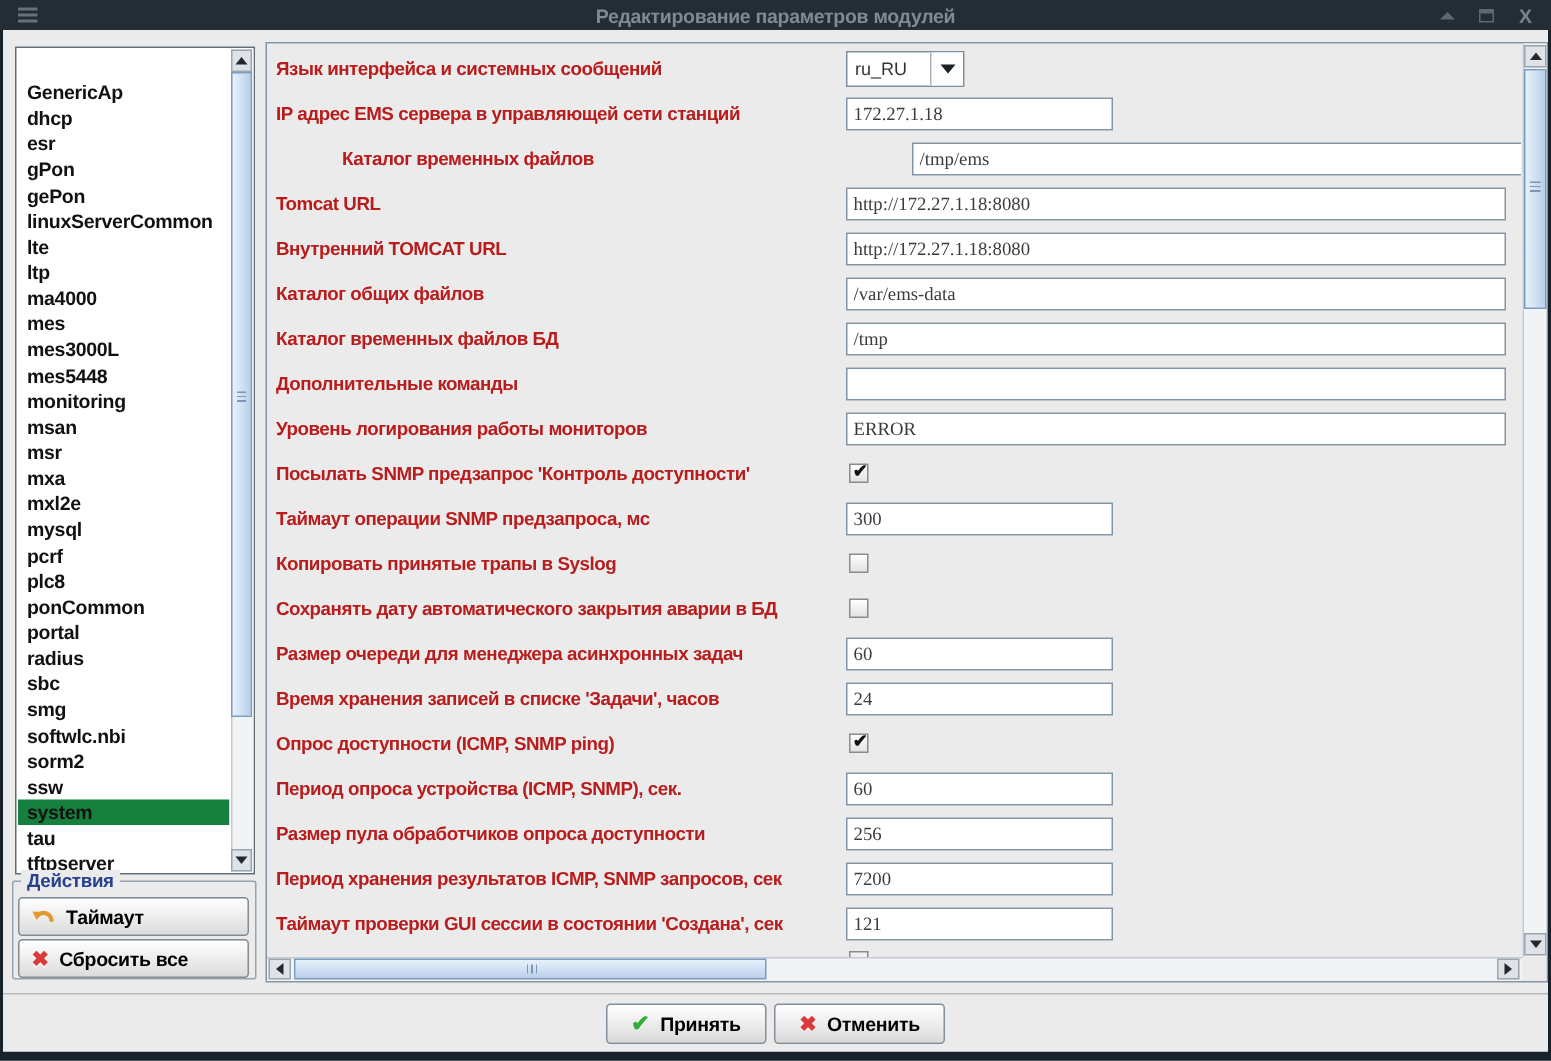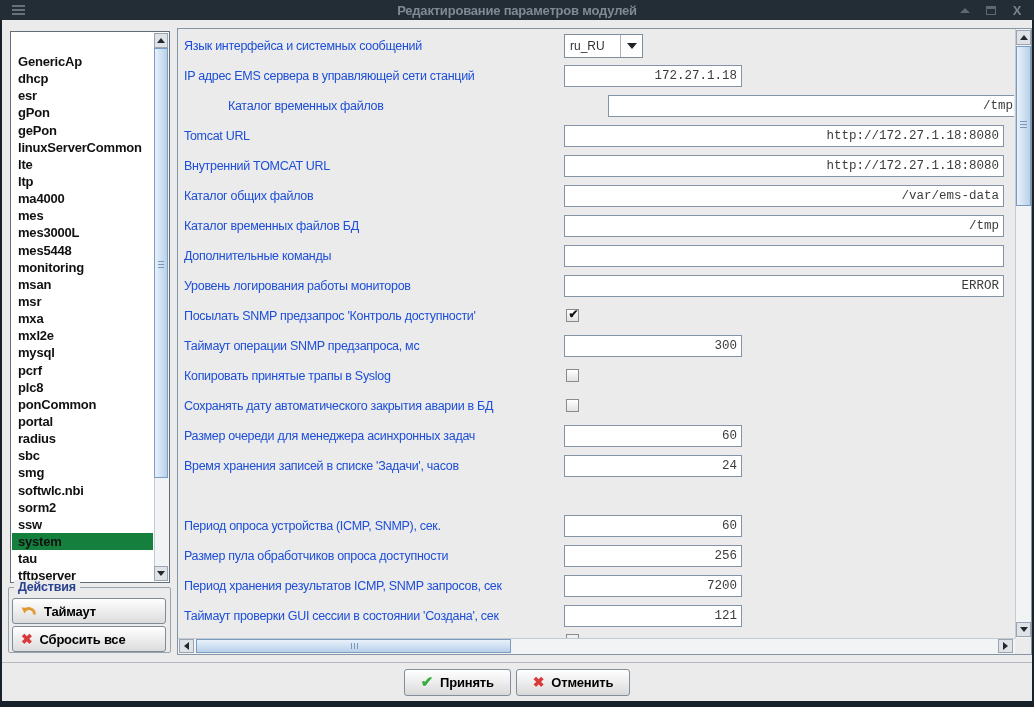--- a/index.html
+++ b/index.html
@@ -81,26 +81,26 @@
   .checkicon{color:#35ad3c;font-size:15px;font-weight:bold;text-shadow:0 1px 0 rgba(255,255,255,.6);}
   
   .form-panel{
     position:absolute;left:175px;top:8px;width:855px;height:627px;
     border:1px solid #8595a5;background:#ebebeb;
   }
   .form-view{position:absolute;left:0;top:0;width:836px;height:609px;overflow:hidden;}
   .form-row{position:absolute;left:0;width:100%;height:30px;}
   .form-label{
     position:absolute;left:6px;top:50%;transform:translateY(-50%);
-    font-size:12.5px;font-weight:normal;color:#1d4ed8;letter-spacing:-0.3px;white-space:nowrap;
+    font-size:12.5px;font-weight:bold;color:#b91c1c;letter-spacing:-0.3px;white-space:nowrap;
   }
   .tfield{
     position:absolute;left:386px;top:4px;height:22px;
     border:1px solid #8294a6;background:#fff;padding:0 4px;
-    font-family:Liberation Mono, monospace;font-size:12.5px;color:#3c3c3c;text-align:right;
+    font-family:Liberation Serif, serif;font-size:12.5px;color:#3c3c3c;
   }
   .tfield.medium{width:178px;}
   .tfield.full{width:440px;}
   .combo{
     position:absolute;left:386px;top:3px;width:79px;height:24px;
     border:1px solid #7e8e9e;background:#fff;display:flex;
   }
   .combo-value{flex:1;font-size:12px;color:#333;padding:4px 0 0 5px;}
   .combo-btn{
     width:22px;border-left:1px solid #aab4be;background:#fdfdfd;
@@ -279,20 +279,24 @@
             <div class="checkbox"></div>
           </div>
           <div class="form-row" style="top: 392px;">
             <div class="form-label">Размер очереди для менеджера асинхронных задач</div>
             <input type="text" class="tfield medium" value="60" style="">
           </div>
           <div class="form-row" style="top: 422px;">
             <div class="form-label">Время хранения записей в списке 'Задачи', часов</div>
             <input type="text" class="tfield medium" value="24" style="">
           </div>
+          <div class="form-row" style="top: 452px;">
+            <div class="form-label">Опрос доступности (ICMP, SNMP ping)</div>
+            <div class="checkbox checked"></div>
+          </div>
           <div class="form-row" style="top: 482px;">
             <div class="form-label">Период опроса устройства (ICMP, SNMP), сек.</div>
             <input type="text" class="tfield medium" value="60" style="">
           </div>
           <div class="form-row" style="top: 512px;">
             <div class="form-label">Размер пула обработчиков опроса доступности</div>
             <input type="text" class="tfield medium" value="256" style="">
           </div>
           <div class="form-row" style="top: 542px;">
             <div class="form-label">Период хранения результатов ICMP, SNMP запросов, сек</div>

